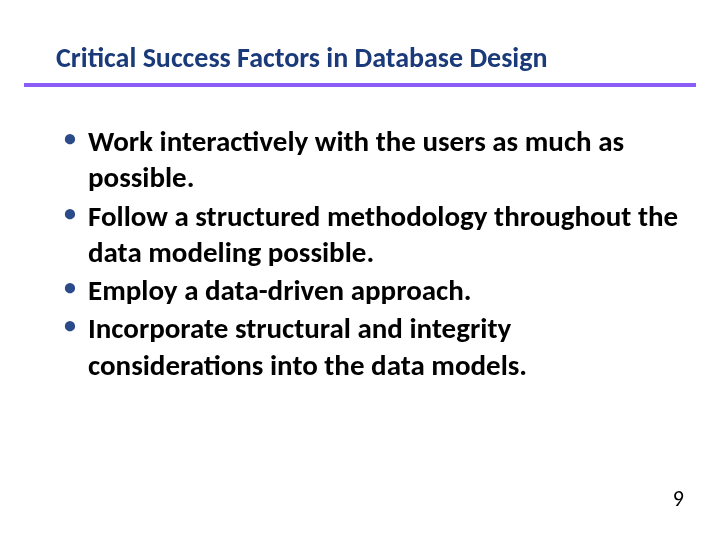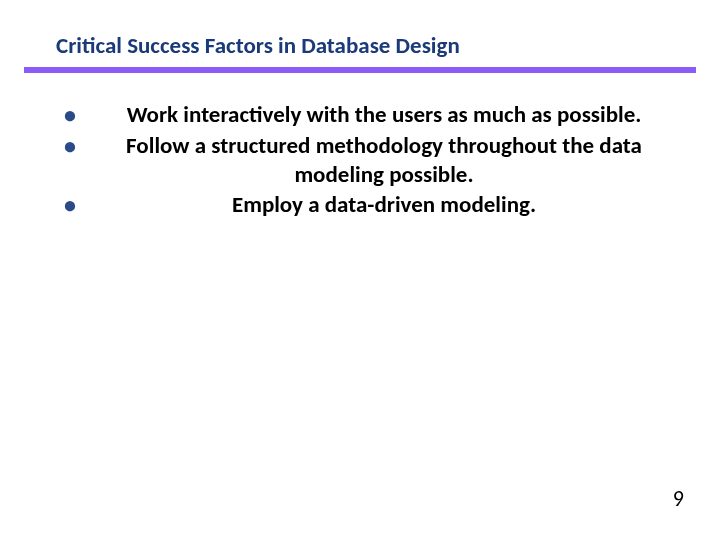--- a/index.html
+++ b/index.html
@@ -6,41 +6,40 @@
     body {
       width: 720px;
       height: 540px;
       background: #ffffff;
       font-family: Calibri, 'Segoe UI', Arial, sans-serif;
       position: relative;
       overflow: hidden;
     }
     .title {
       color: #1a3a7a;
-      font-size: 23px;
+      font-size: 28px;
       font-weight: bold;
       padding: 28px 32px 8px 32px;
-      border-bottom: 6px solid #8b5cf6;
-      margin: 3px 24px;
+      border-bottom: 4px solid #8b5cf6;
+      margin: 12px 24px;
     }
     .content {
       padding: 24px 40px 0 60px;
     }
     ul {
       list-style: none;
     }
     li {
       position: relative;
       color: #000000;
-      font-size: 23px;
+      font-size: 29px;
       font-weight: bold;
       line-height: 1.25;
       margin-bottom: 2px;
       padding-left: 28px;
-      text-align: center;
     }
     li::before {
       content: "•";
       position: absolute;
       left: 4px;
       top: 0;
       color: #2a4a8a;
       font-size: 24px;
       font-weight: bold;
     }
@@ -54,17 +53,18 @@
   </style>
 </head>
 <body>
 
 <div class="title">Critical Success Factors in Database Design</div>
 
 <div class="content">
   <ul>
     <li>Work interactively with the users as much as possible.</li>
     <li>Follow a structured methodology throughout the data modeling possible.</li>
-    <li>Employ a data-driven modeling.</li>
+    <li>Employ a data-driven approach.</li>
+    <li>Incorporate structural and integrity considerations into the data models.</li>
   </ul>
 </div>
 
 <div class="page-number">9</div>
 
 </body></html>

